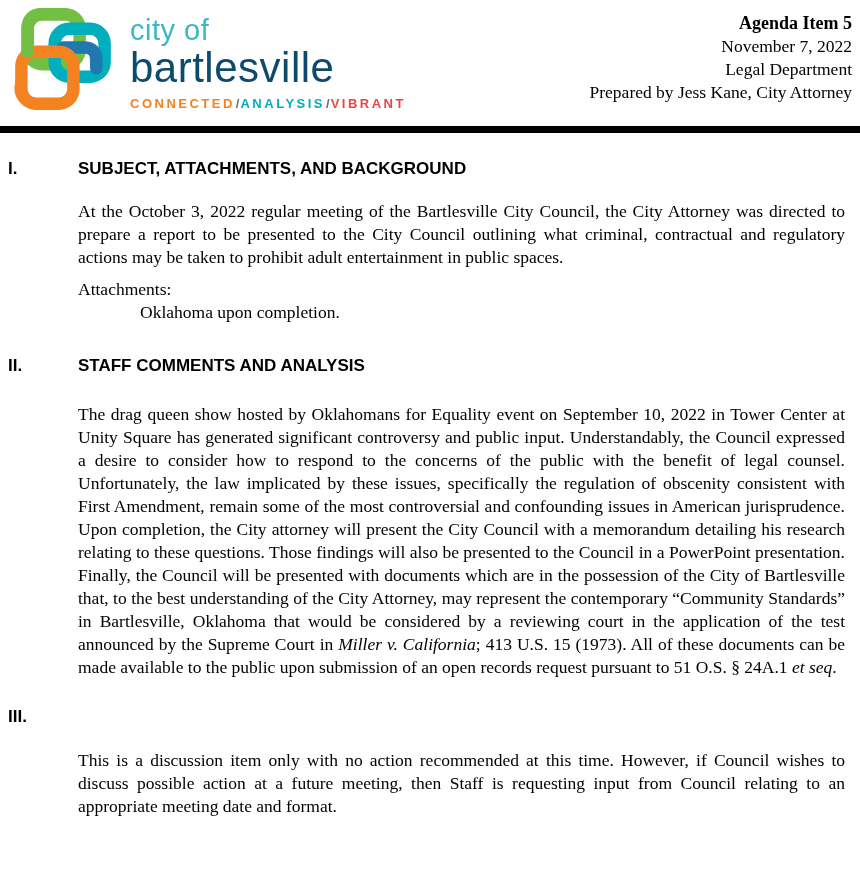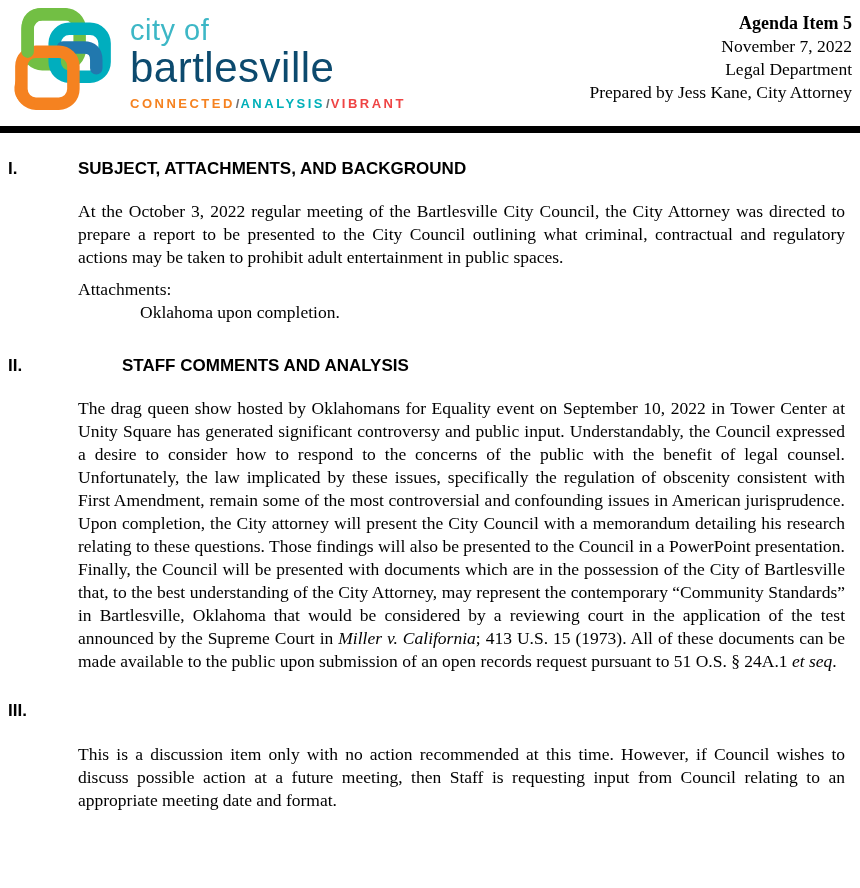--- a/index.html
+++ b/index.html
@@ -75,31 +75,31 @@
     display: flex;
     font-family: "Liberation Sans", sans-serif;
     font-weight: bold;
     font-size: 17px;
     line-height: 21px;
   }
   .section-heading .numeral { width: 70px; flex: 0 0 auto; }
   .section-body { margin-left: 70px; }
 
   .heading-1 { margin-top: 25px; }
-  .heading-2 { margin-top: 31px; gap: 44px; }
+  .heading-2 { margin-top: 31px; }
   .heading-3 { margin-top: 27px; }
 
   .para {
     text-align: justify;
     font-size: 17.5px;
     line-height: 23px;
     margin: 0;
   }
   .para-1 { margin-top: 21px; }
-  .para-2 { margin-top: 21px; }
+  .para-2 { margin-top: 27px; }
   .para-3 { margin-top: 22px; }
 
   .attachments { margin-top: 9px; font-size: 17.5px; line-height: 23px; }
   .attachments .attach-value { margin-left: 62px; }
 
   .it { font-style: italic; }
 </style>
 </head>
 <body>
 

